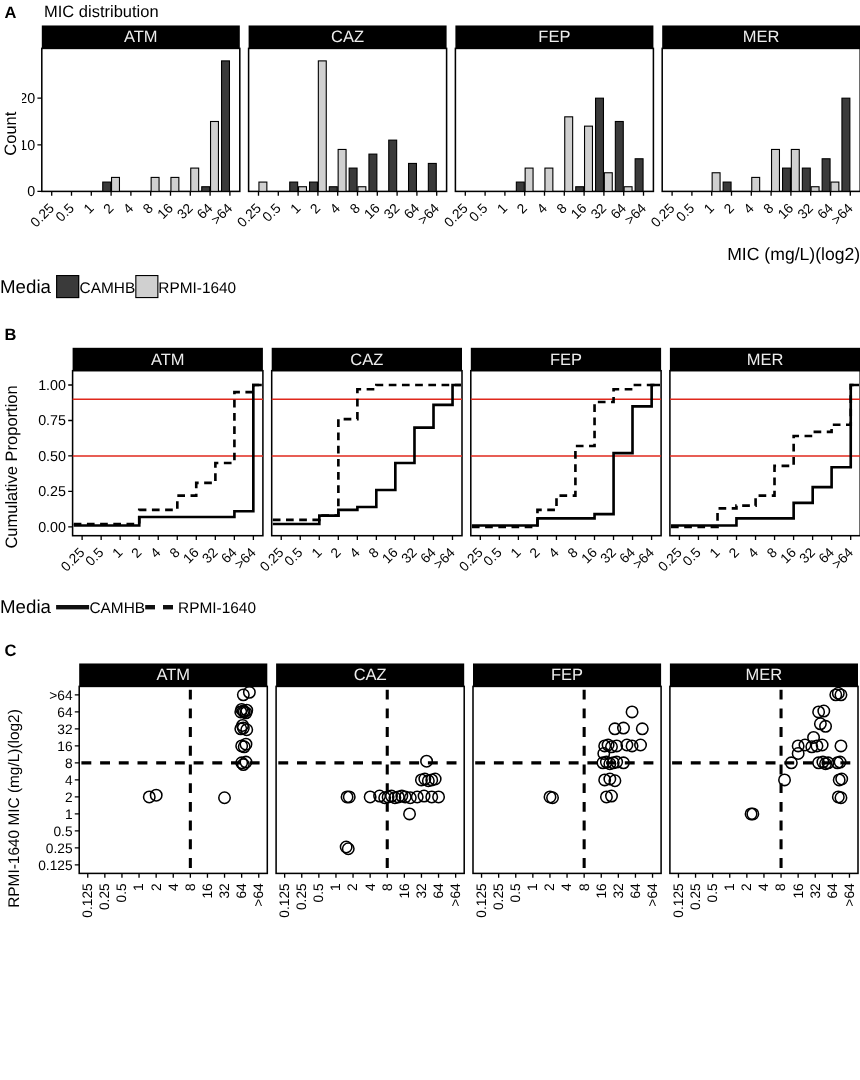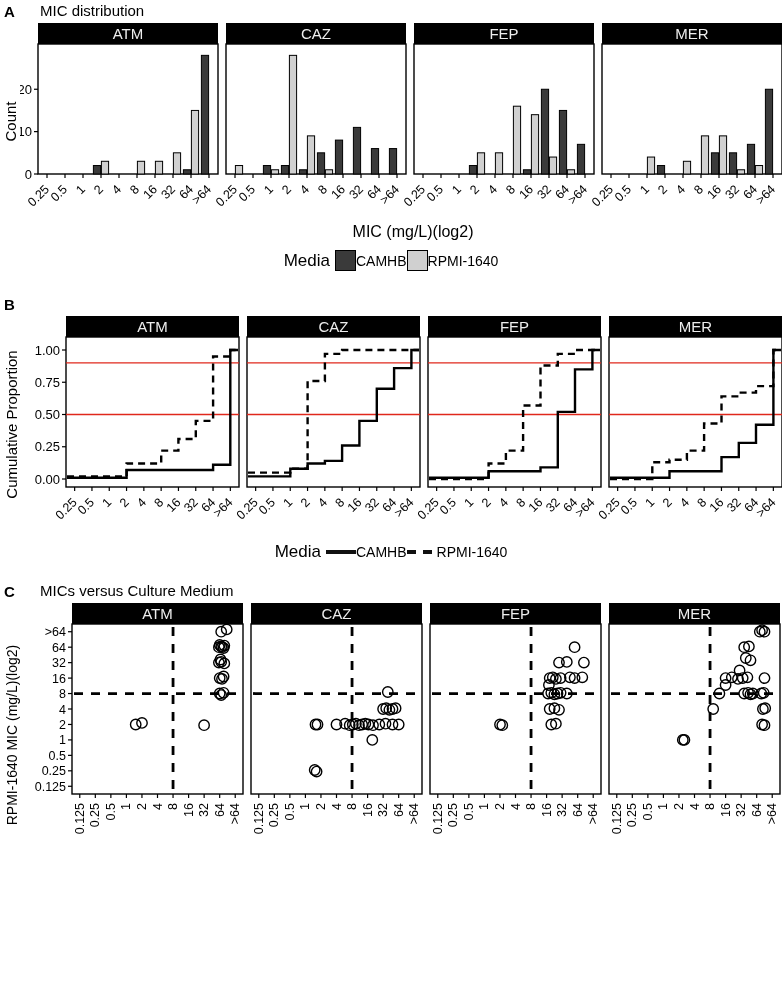--- a/index.html
+++ b/index.html
@@ -4,22 +4,22 @@
 <style>
   html,body{margin:0;padding:0;background:#fff;}
   body{width:782px;height:982px;font-family:"Liberation Sans","DejaVu Sans",sans-serif;color:#000;overflow:hidden;}
   .panel{position:relative;}
   .phead{display:flex;align-items:flex-start;margin-bottom:3px;}
   .pletter{font-weight:bold;font-size:15px;padding:1px 0 0 4px;width:40px;box-sizing:border-box;}
   .ptitle{font-size:15px;}
   .crow{display:flex;align-items:stretch;}
   .ylabcol{display:flex;align-items:center;justify-content:center;overflow:visible;}
   .ylab{transform:rotate(-90deg);white-space:nowrap;font-size:15px;}
-  .xlab{text-align:center;font-size:16px;padding:3px 0 0 44px;}
-  .legend{display:flex;align-items:center;justify-content:center;padding-top:9px;font-size:14px;}
+  .xlab{text-align:right;font-size:16px;padding:3px 0 0 44px;}
+  .legend{display:flex;align-items:center;padding-top:9px;font-size:14px;}
   .leg-title{font-size:17px;margin-right:5px;}
   .swatch{width:21px;height:21px;border:1.4px solid #000;display:inline-block;box-sizing:border-box;}
   .lineswatch{width:30px;height:4px;display:inline-block;}
   #panelA{margin-top:2px;margin-bottom:24px;}
   #panelB{margin-bottom:20px;}
   svg text{font-family:"Liberation Sans","DejaVu Sans",sans-serif;}
 </style>
 </head>
 <body>
 
@@ -320,21 +320,20 @@
     <span class="lineswatch" style="background: rgb(17, 17, 17);"></span>
     <span>CAMHB</span>
     <span class="lineswatch" style="background: repeating-linear-gradient(90deg, rgb(17, 17, 17) 0px, rgb(17, 17, 17) 9px, transparent 9px, transparent 16px);"></span>
     <span>RPMI-1640</span>
   </div>
 </div>
 
 <div class="panel" id="panelC">
   <div class="phead">
     <span class="pletter">C</span>
-    <span class="ptitle">MICs versus Culture Medium</span>
   </div>
   <div class="crow">
     <div class="ylabcol" style="width:24px">
       <span class="ylab" style="font-size:14px">RPMI-1640 MIC (mg/L)(log2)</span>
     </div>
     <svg id="svgC" width="758" height="263">
         <rect x="48" y="0" width="171" height="21" fill="#000000"></rect>
         <text x="133.5" y="15.5" font-size="15" fill="#ededed" text-anchor="middle">ATM</text>
         <rect x="48" y="21" width="171" height="170" fill="#fff" stroke="#000" stroke-width="1.4"></rect>
         <line x1="149.04545454545456" y1="24" x2="149.04545454545456" y2="188" stroke="#000" stroke-width="2.8" stroke-dasharray="9,8"></line>

